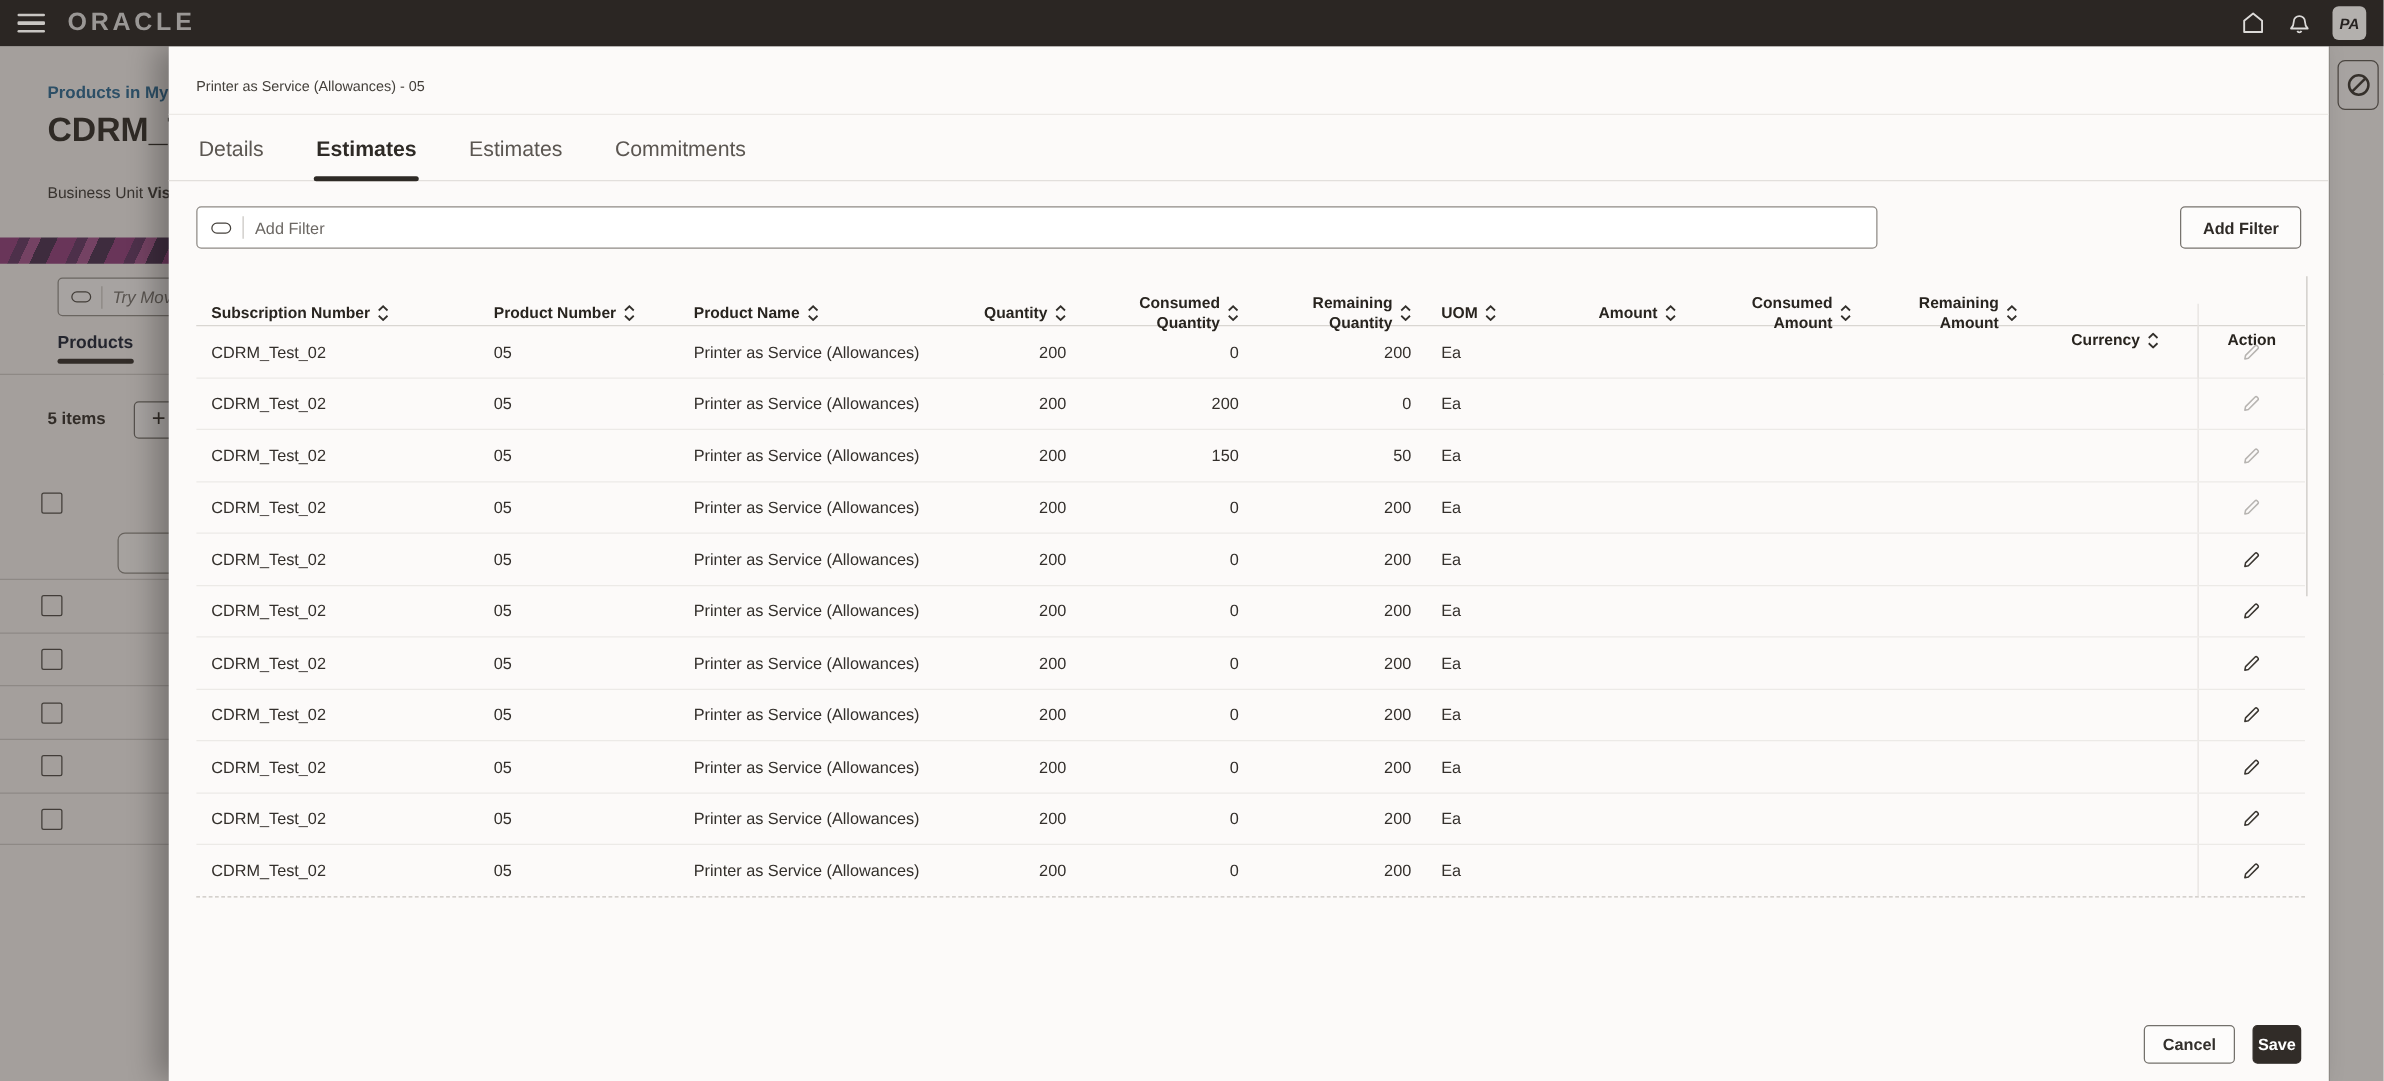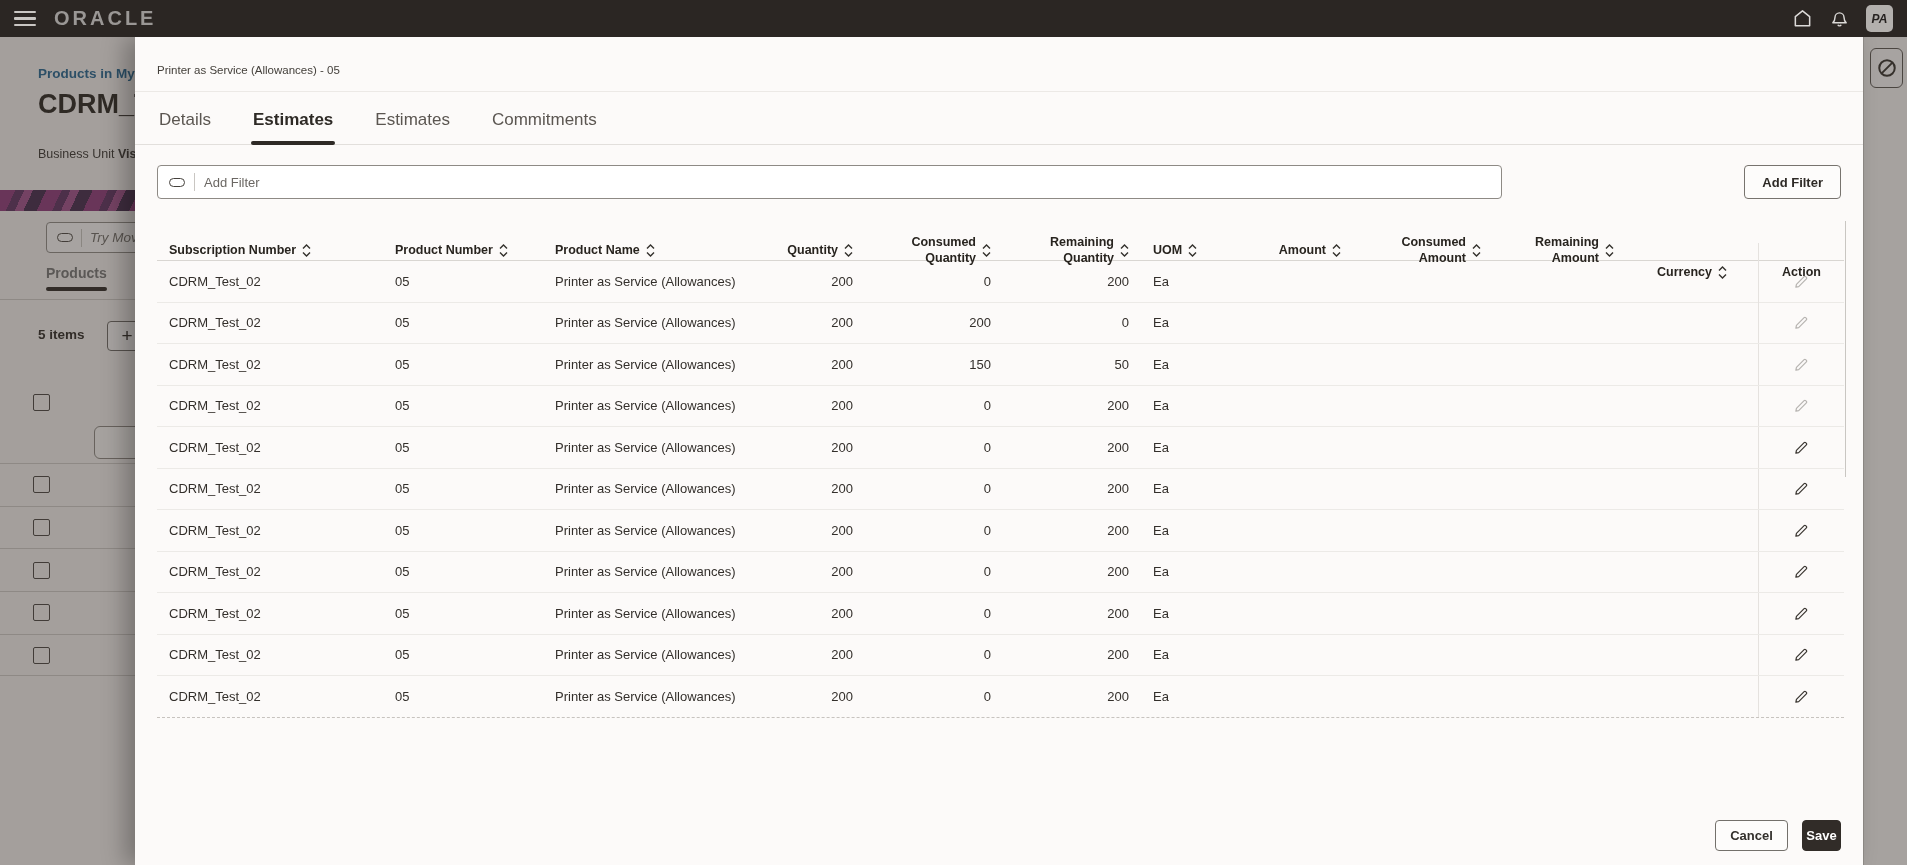--- a/index.html
+++ b/index.html
@@ -26,21 +26,21 @@
   .bg-sub { position:absolute; left:38px; top:110px; font-size:12.5px; color:#34302c; white-space:nowrap; }
   .bg-sub b { font-weight:bold; }
   .bg-banner { position:absolute; left:0; top:153px; width:400px; height:21px;
      background:repeating-linear-gradient(115deg,#8d3379 0 14px,#5a2a5e 14px 22px,#a14b8b 22px 30px,#3f2347 30px 42px); }
   .bg-search { position:absolute; left:46px; top:185px; width:300px; height:31px; background:#fdfcfb;
      border:1px solid #8e8a85; border-radius:4px; display:flex; align-items:center; padding:0 10px; gap:8px; }
   .pill-icon { width:16px; height:9px; border:1.6px solid #45413c; border-radius:6px; flex:none; }
   .vdiv { width:1px; height:18px; background:#c9c6c2; flex:none; }
   .bg-search .ph { font-size:13.5px; font-style:italic; color:#6e6a66; white-space:nowrap; }
   .bg-tabs { position:absolute; left:46px; top:228px; display:flex; gap:44px; }
-  .bg-tab { font-size:14px; font-weight:bold; color:#737373; padding-bottom:10px; position:relative; white-space:nowrap; }
+  .bg-tab { font-size:14px; font-weight:bold; color:#0f172a; padding-bottom:10px; position:relative; white-space:nowrap; }
   .bg-tab.active::after { content:""; position:absolute; left:0; right:0; bottom:0; height:4px;
       background:#28241f; border-radius:3px; }
   .bg-tabdiv { position:absolute; left:0; top:262px; width:100%; height:1px; background:#cfccc8; }
   .bg-items { position:absolute; left:38px; top:290px; font-size:13.5px; font-weight:bold; color:#28241f; }
   .bg-plus { position:absolute; left:107px; top:284px; width:40px; height:30px; background:#fdfcfb;
       border:1px solid #6b6763; border-radius:4px; display:flex; align-items:center; justify-content:center;
       font-size:19px; color:#28241f; }
   .bg-checkbox { width:17px; height:17px; border:1.7px solid #45413c; border-radius:2px; background:transparent; }
   .bg-selectall { position:absolute; left:33px; top:357px; }
   .bg-graybtn { position:absolute; left:94px; top:389px; width:60px; height:33px; background:#fbf9f8;

